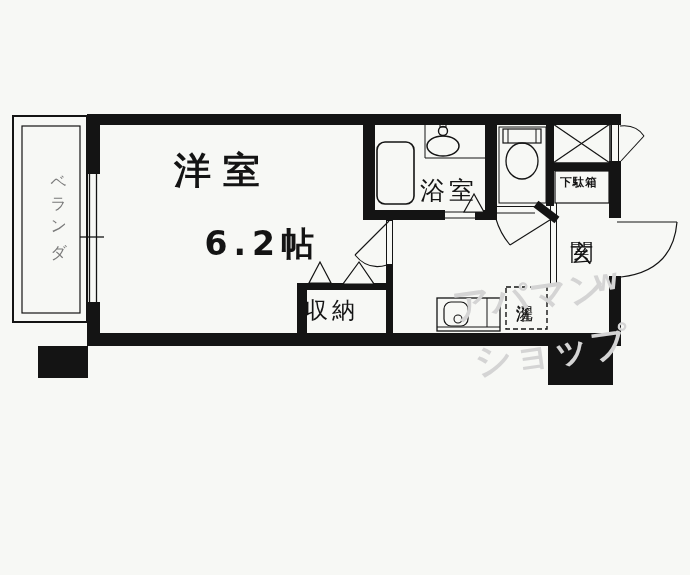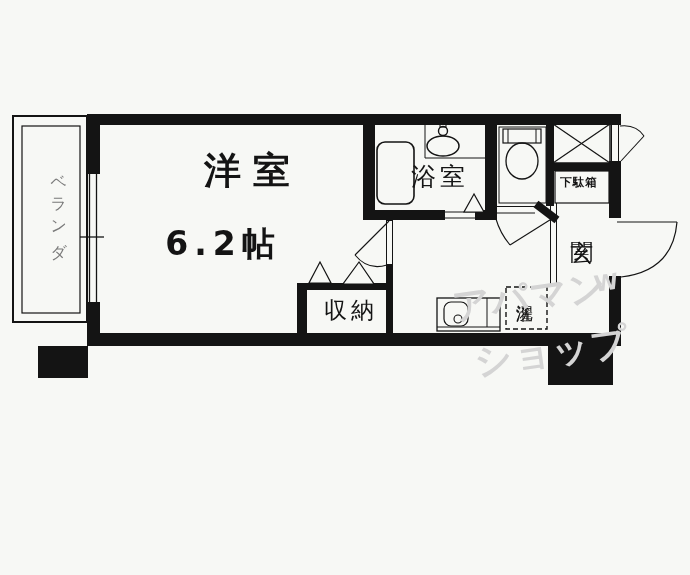--- a/index.html
+++ b/index.html
@@ -1,23 +1,23 @@
 <!DOCTYPE html>
 <html><head>
 <meta charset="utf-8">
 <style>
   html,body{margin:0;padding:0;}
   body{background:#ffffff;font-family:"DejaVu Sans","Liberation Sans",sans-serif;}
   #stage{position:relative;width:690px;height:575px;background:#f7f8f5;overflow:hidden;}
   #plan-svg{position:absolute;left:0;top:0;z-index:1;}
   .lbl{position:absolute;z-index:5;color:#141414;line-height:1.05;white-space:nowrap;}
-  .lbl-room-name{left:132px;top:152px;width:170px;text-align:right;font-size:37px;letter-spacing:12px;font-weight:600;text-indent:12px;}
-  .lbl-room-size{left:120px;top:227px;width:200px;text-align:center;font-size:33px;letter-spacing:6px;font-weight:600;text-indent:6px;}
-  .lbl-bathroom{left:398px;top:164px;width:80px;text-align:center;font-size:25px;letter-spacing:4px;font-weight:500;text-indent:4px;}
-  .lbl-closet{left:320px;top:298px;width:84px;text-align:left;font-size:23px;letter-spacing:4px;font-weight:500;text-indent:4px;}
+  .lbl-room-name{left:132px;top:152px;width:170px;text-align:center;font-size:37px;letter-spacing:12px;font-weight:600;text-indent:12px;}
+  .lbl-room-size{left:120px;top:227px;width:200px;text-align:right;font-size:33px;letter-spacing:6px;font-weight:600;text-indent:6px;}
+  .lbl-bathroom{left:398px;top:178px;width:80px;text-align:right;font-size:25px;letter-spacing:4px;font-weight:500;text-indent:4px;}
+  .lbl-closet{left:288px;top:298px;width:84px;text-align:center;font-size:23px;letter-spacing:4px;font-weight:500;text-indent:4px;}
   .vert{writing-mode:vertical-rl;text-orientation:upright;}
   .lbl-entrance{left:570px;top:221px;font-size:23px;letter-spacing:2px;font-weight:500;}
   .lbl-shoebox{left:555px;top:176px;width:48px;text-align:center;font-size:11.5px;letter-spacing:1px;font-weight:600;}
   .lbl-laundry{left:515px;top:291px;font-size:17px;letter-spacing:1px;font-weight:500;}
   .lbl-veranda{left:50px;top:163px;font-size:16px;letter-spacing:5px;color:#7a7a7a;font-weight:400;}
   .wm{position:absolute;z-index:10;color:#d4d4d4;font-weight:bold;transform:rotate(-8deg);letter-spacing:1px;pointer-events:none;}
   .wm-1{left:452px;top:272px;font-size:37px;}
   .wm-2{left:474px;top:327px;font-size:37px;}
   .wm-mark{left:594px;top:270px;font-size:22px;}
 </style>

